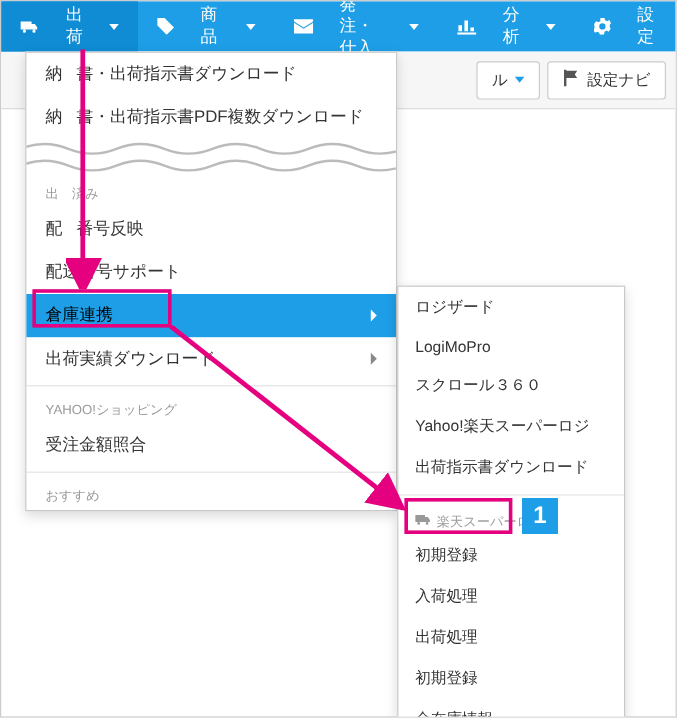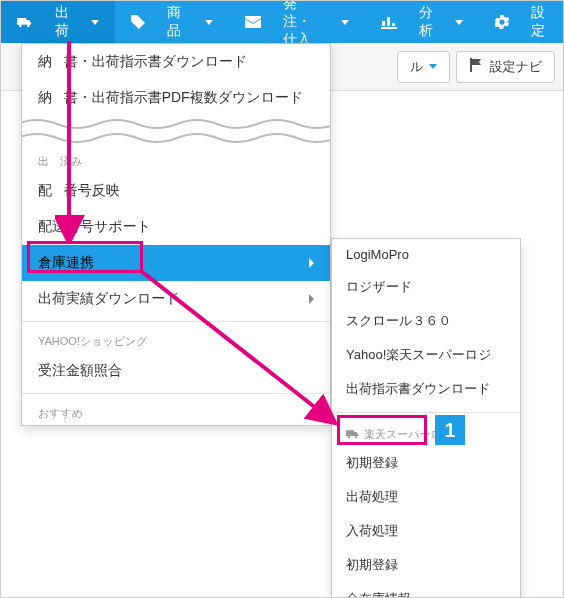--- a/index.html
+++ b/index.html
@@ -138,37 +138,37 @@
   <div class="dd-header">YAHOO!ショッピング</div>
   <div class="dd-item">
       <span>受注金額照合</span>
     </div>
   <div class="dd-sep"></div>
   <div class="dd-header">おすすめ</div>
 </div>
 
 <div class="submenu">
   <div id="sub-top">
+      <div class="sub-item">ロジザード</div>
       <div class="sub-item">LogiMoPro</div>
-      <div class="sub-item">ロジザード</div>
       <div class="sub-item">スクロール３６０</div>
       <div class="sub-item">Yahoo!楽天スーパーロジ</div>
       <div class="sub-item">出荷指示書ダウンロード</div>
     </div>
   <div class="sub-sep"></div>
   <div class="sub-header">
     <span class="truck-icon" style="color:#999;width:14px"><svg viewBox="0 0 24 16" width="14">
           <path d="M0 2h14v10H0zM14 5h4l3 4v3h-7zM3 14a2 2 0 104 0 2 2 0 00-4 0zm12 0a2 2 0 104 0 2 2 0 00-4 0z"></path>
         </svg></span>
     <span>楽天スーパーロジ</span>
   </div>
   <div id="sub-rakuten">
       <div class="sub-item">初期登録</div>
+      <div class="sub-item">入荷処理</div>
       <div class="sub-item">出荷処理</div>
-      <div class="sub-item">入荷処理</div>
       <div class="sub-item">初期登録</div>
       <div class="sub-item">全在庫情報</div>
     </div>
 </div>
 
 <div class="box-anno" style="left:26px; top:240px; width:116px; height:32px;"></div>
 <div class="box-anno" style="left:336px; top:414px; width:90px; height:30px;"></div>
 <div class="badge-num" style="left:434px; top:414px;">1</div>
 
 <svg class="arrow-svg" style="left:54px; top:40px;" width="30" height="200">

